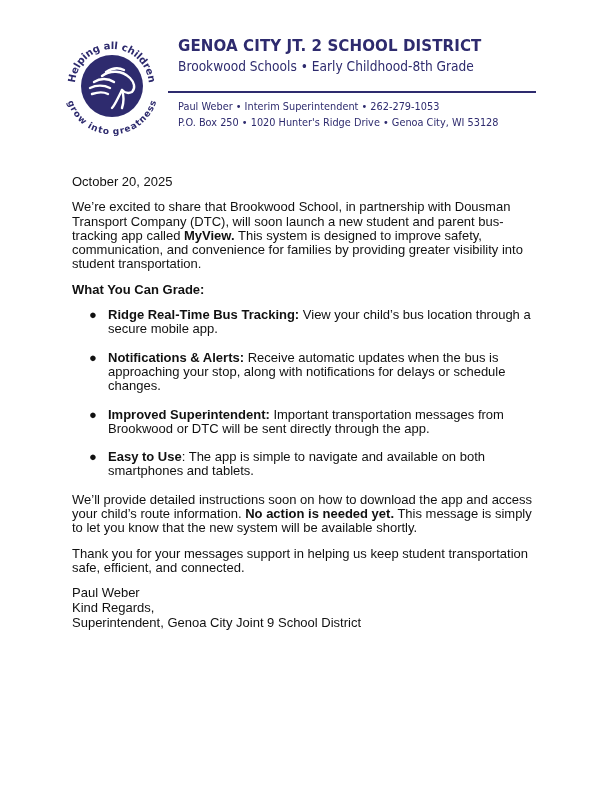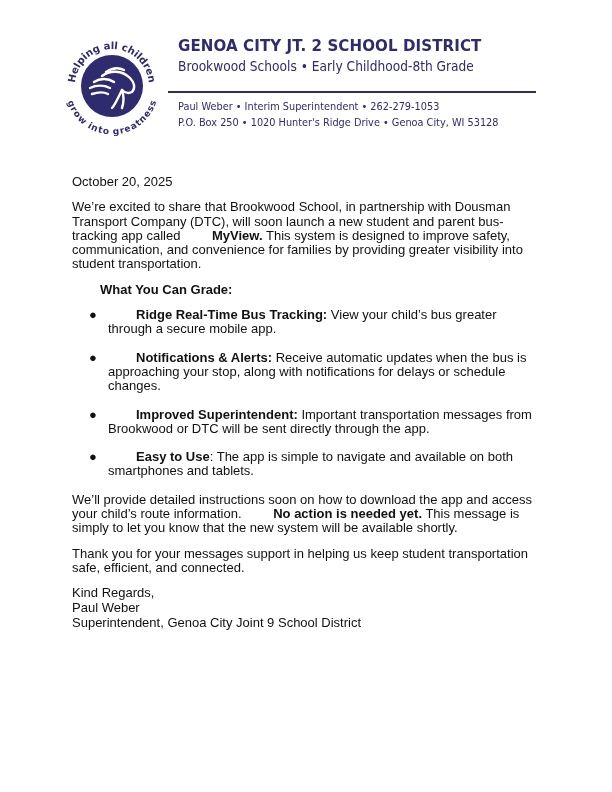--- a/index.html
+++ b/index.html
@@ -5,21 +5,21 @@
   html, body { margin: 0; padding: 0; background: #ffffff; }
   body { width: 612px; height: 792px; position: relative; overflow: hidden; font-family: "Liberation Sans", sans-serif; color: #111111; }
   .logo { position: absolute; left: 60px; left: 62px; top: 36px; width: 100px; height: 100px; }
   .letterhead { position: absolute; left: 178px; top: 36px; width: 362px; }
   .district-name { font-family: "DejaVu Sans", sans-serif; font-weight: bold; font-size: 16.2px; color: #2e2b6e; letter-spacing: 0.1px; line-height: 20px; white-space: nowrap; transform: scaleX(0.93); transform-origin: left; }
   .district-sub { font-family: "DejaVu Sans", sans-serif; font-size: 13.6px; color: #2e2b6e; line-height: 18px; white-space: nowrap; margin-top: 1px; transform: scaleX(0.9); transform-origin: left; }
   .rule { position: absolute; left: 168px; top: 91px; width: 368px; height: 2px; background: #2e2b6e; }
   .contact { position: absolute; left: 178px; top: 99px; font-family: "DejaVu Sans", sans-serif; font-size: 10.6px; color: #2e2b6e; line-height: 15.5px; white-space: nowrap; transform: scaleX(0.92); transform-origin: left; }
   .letter { position: absolute; left: 72px; top: 175px; width: 470px; font-size: 13px; line-height: 14.3px; }
   .letter p { margin: 0 0 11px 0; }
-  .letter b { font-weight: bold; margin-left: 28px; }
+  .letter b { font-weight: bold; }
   .bullets { list-style: none; margin: 0 0 10px 0; padding: 0; }
   .bullets li { position: relative; padding-left: 36px; margin-bottom: 14px; }
   .bullets li .dot { position: absolute; left: 17px; top: 0; }
   .sig { line-height: 14.8px; }
 </style>
 </head>
 <body>
 
 <svg class="logo" viewBox="0 0 100 100">
   <defs>
@@ -52,25 +52,25 @@
 <div class="contact">
   <div>Paul Weber • Interim Superintendent • 262-279-1053</div>
   <div>P.O. Box 250 • 1020 Hunter's Ridge Drive • Genoa City, WI 53128</div>
 </div>
 
 <div class="letter">
   <p>October 20, 2025</p>
   <p><span>We’re excited to share that Brookwood School, in partnership with Dousman Transport Company (DTC), will soon launch a new student and parent bus-tracking app called </span><b>MyView.</b><span> This system is designed to improve safety, communication, and convenience for families by providing greater visibility into student transportation.</span></p>
   <p><b>What You Can Grade:</b></p>
   <ul class="bullets">
-    <li><span class="dot">●</span><b>Ridge Real-Time Bus Tracking:</b><span> View your child’s bus greater through a secure mobile app.</span></li>
+    <li><span class="dot">●</span><b>Ridge Real-Time Bus Tracking:</b><span> View your child’s bus location through a secure mobile app.</span></li>
     <li><span class="dot">●</span><b>Notifications &amp; Alerts:</b><span> Receive automatic updates when the bus is approaching your stop, along with notifications for delays or schedule changes.</span></li>
     <li><span class="dot">●</span><b>Improved Superintendent:</b><span> Important transportation messages from Brookwood or DTC will be sent directly through the app.</span></li>
     <li><span class="dot">●</span><b>Easy to Use</b><span>: The app is simple to navigate and available on both smartphones and tablets.</span></li>
   </ul>
   <p><span>We’ll provide detailed instructions soon on how to download the app and access your child’s route information. </span><b>No action is needed yet.</b><span> This message is simply to let you know that the new system will be available shortly.</span></p>
   <p>Thank you for your messages support in helping us keep student transportation safe, efficient, and connected.</p>
   <div class="sig">
+    <div>Paul Weber</div>
     <div>Kind Regards,</div>
-    <div>Paul Weber</div>
     <div>Superintendent, Genoa City Joint 9 School District</div>
   </div>
 </div>
 
 </body></html>

